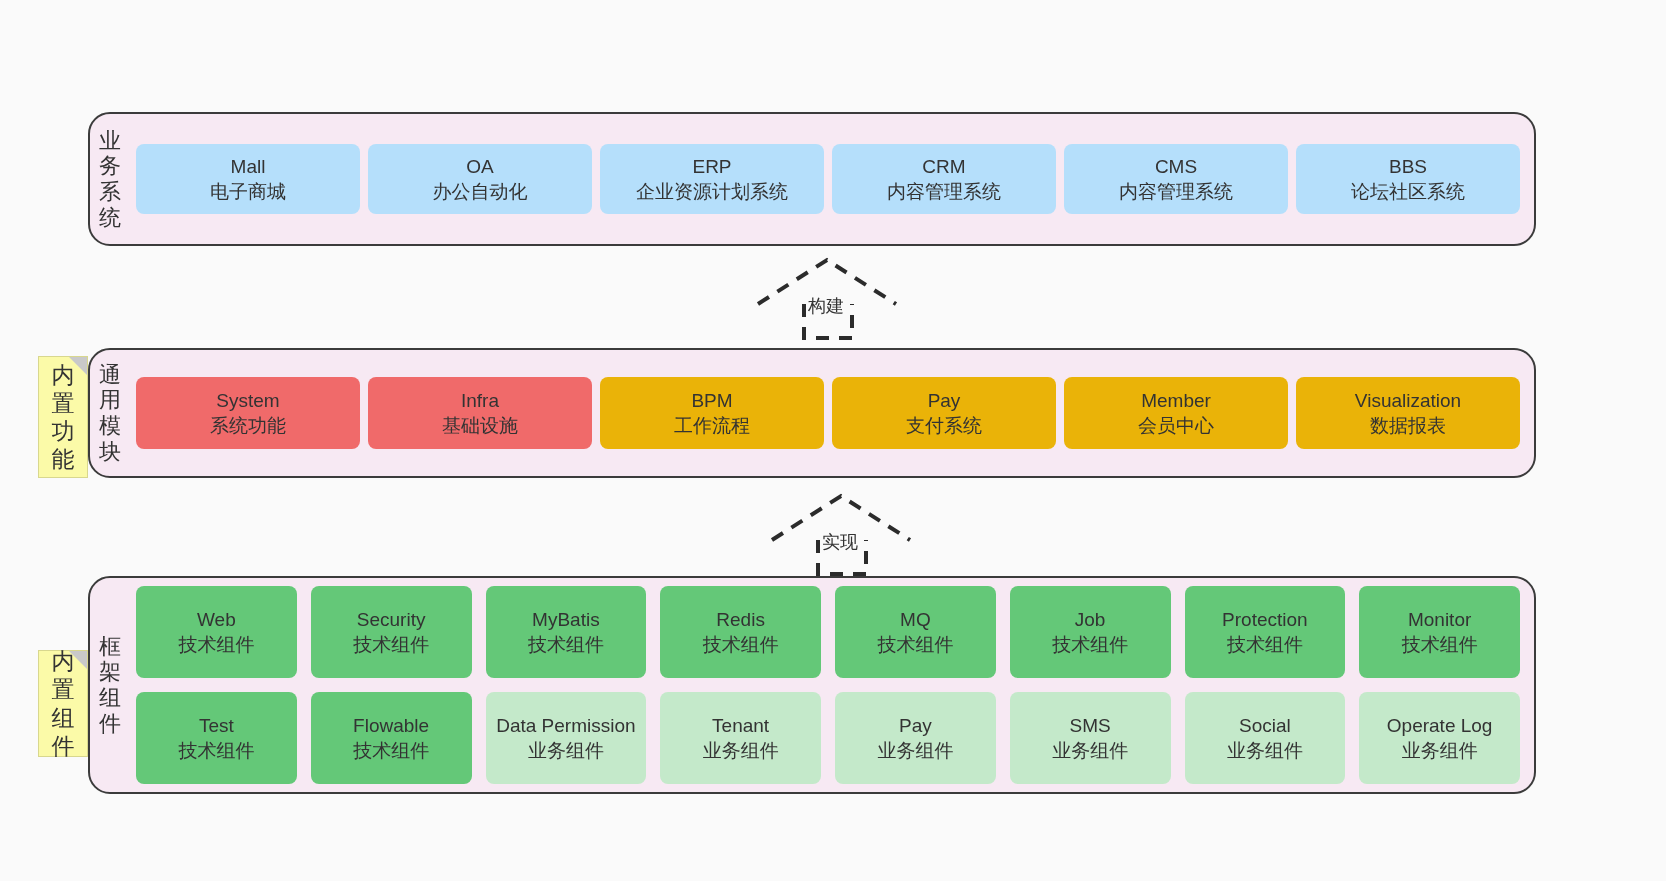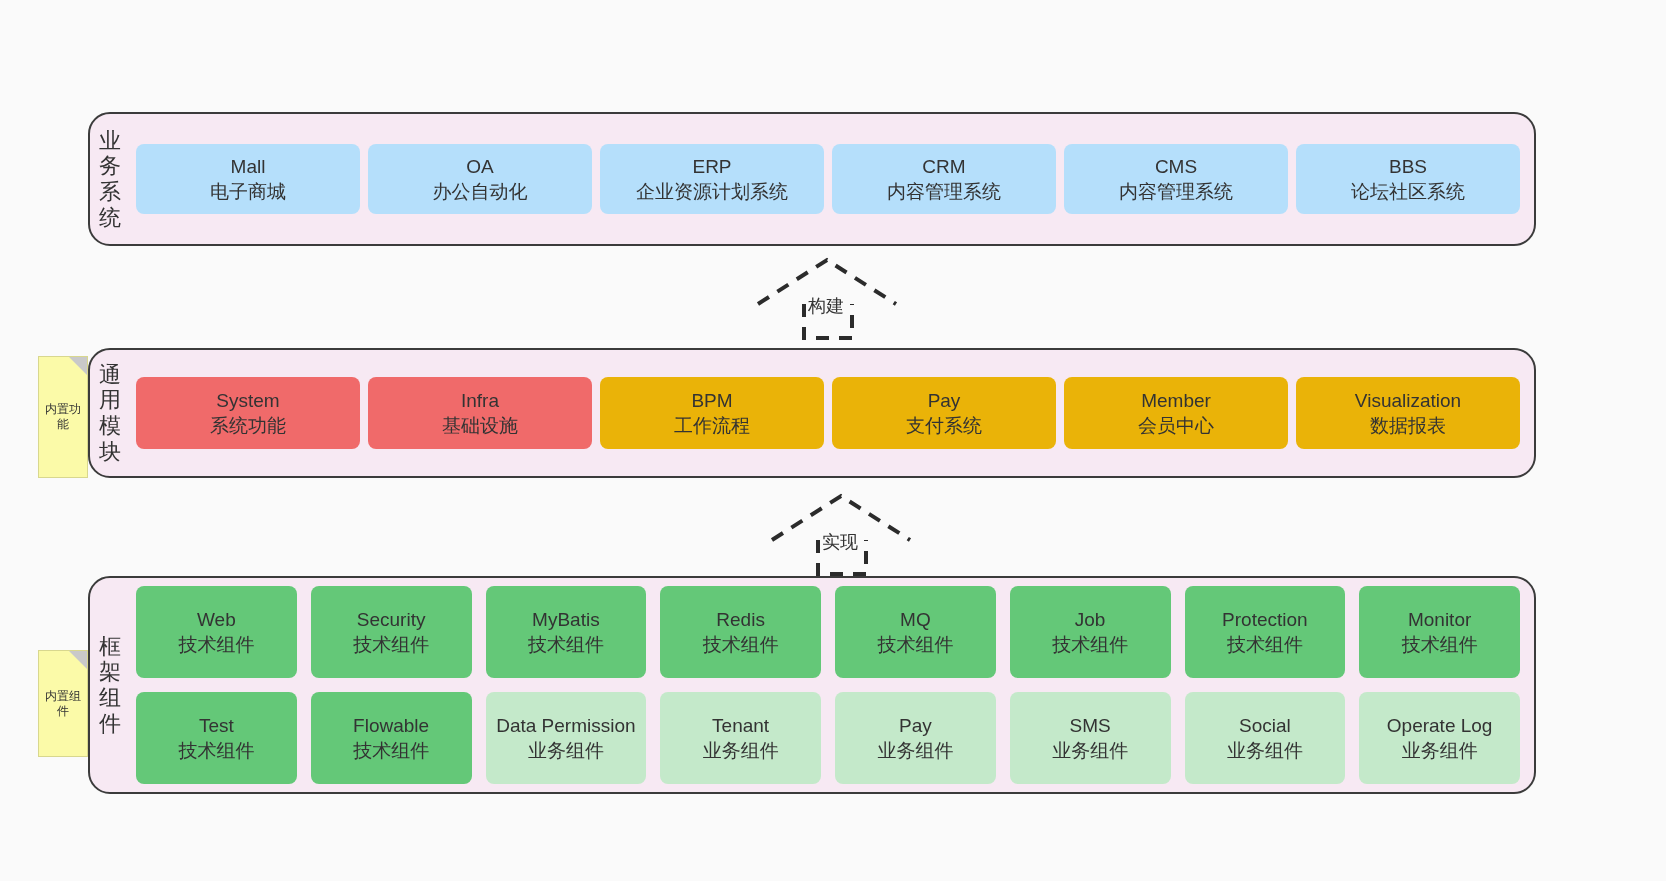--- a/index.html
+++ b/index.html
@@ -98,21 +98,21 @@
   #layer-common    .box { height: 72px; }
   #layer-framework .box { height: 92px; }
 
   
   .note {
     position: absolute;
     width: 50px;
     background: #fbfaa8;
     border: 1px solid #d8d78e;
     box-sizing: border-box;
-    font-size: 12px;
+    font-size: 23px;
     line-height: 1.22;
     color: #333333;
     text-align: center;
     word-break: break-all;
     display: flex;
     align-items: center;
     justify-content: flex-start;
     padding: 12px 2px;
   }
   .note .fold {

